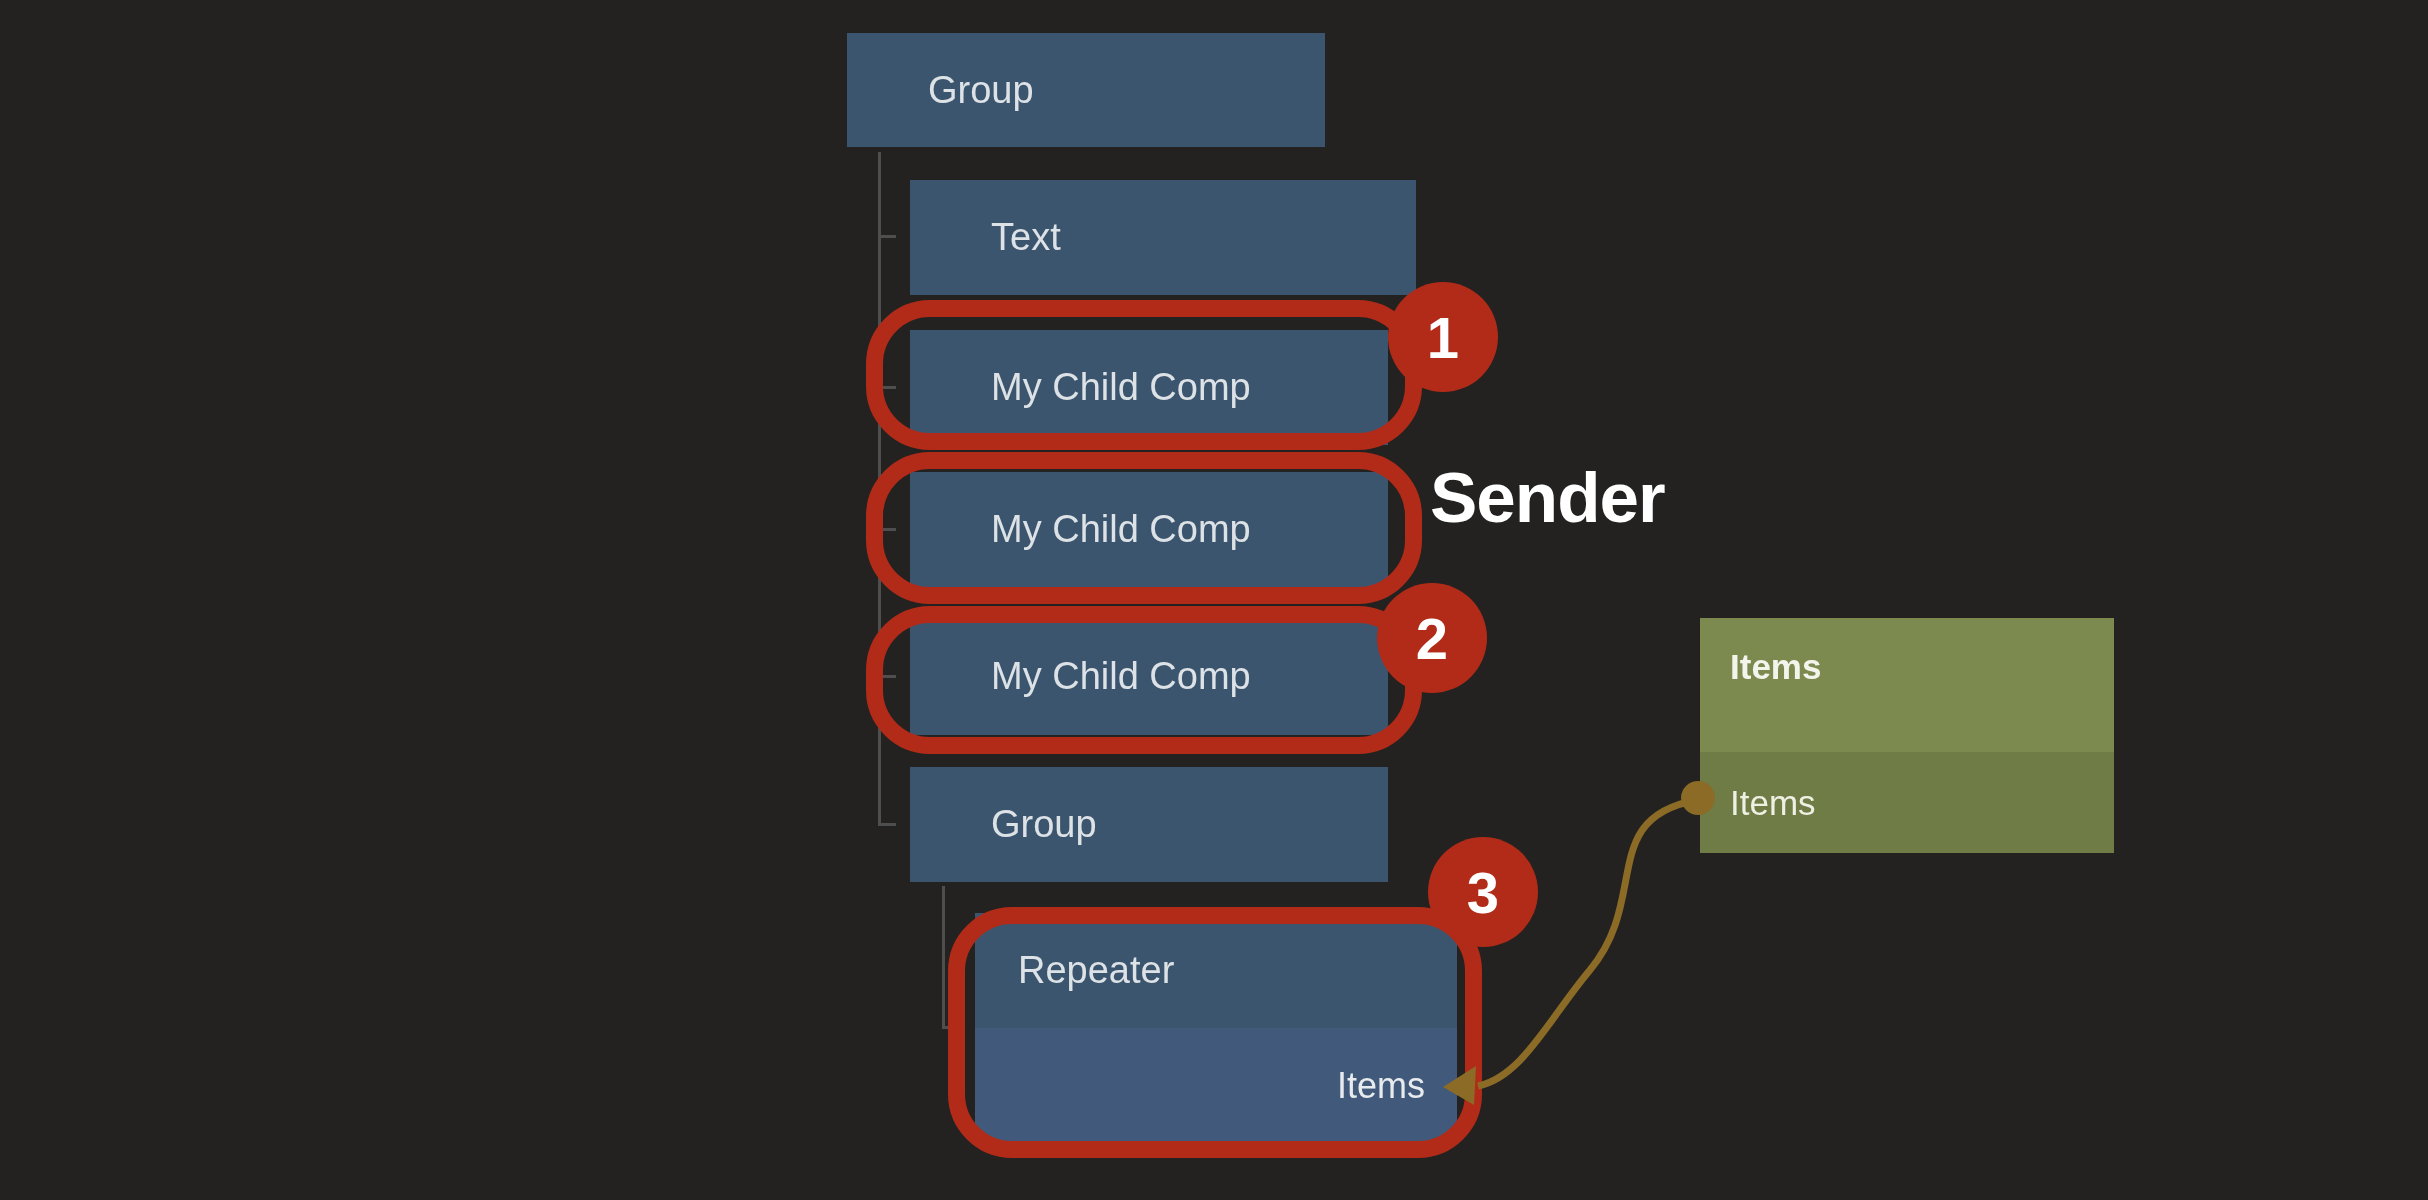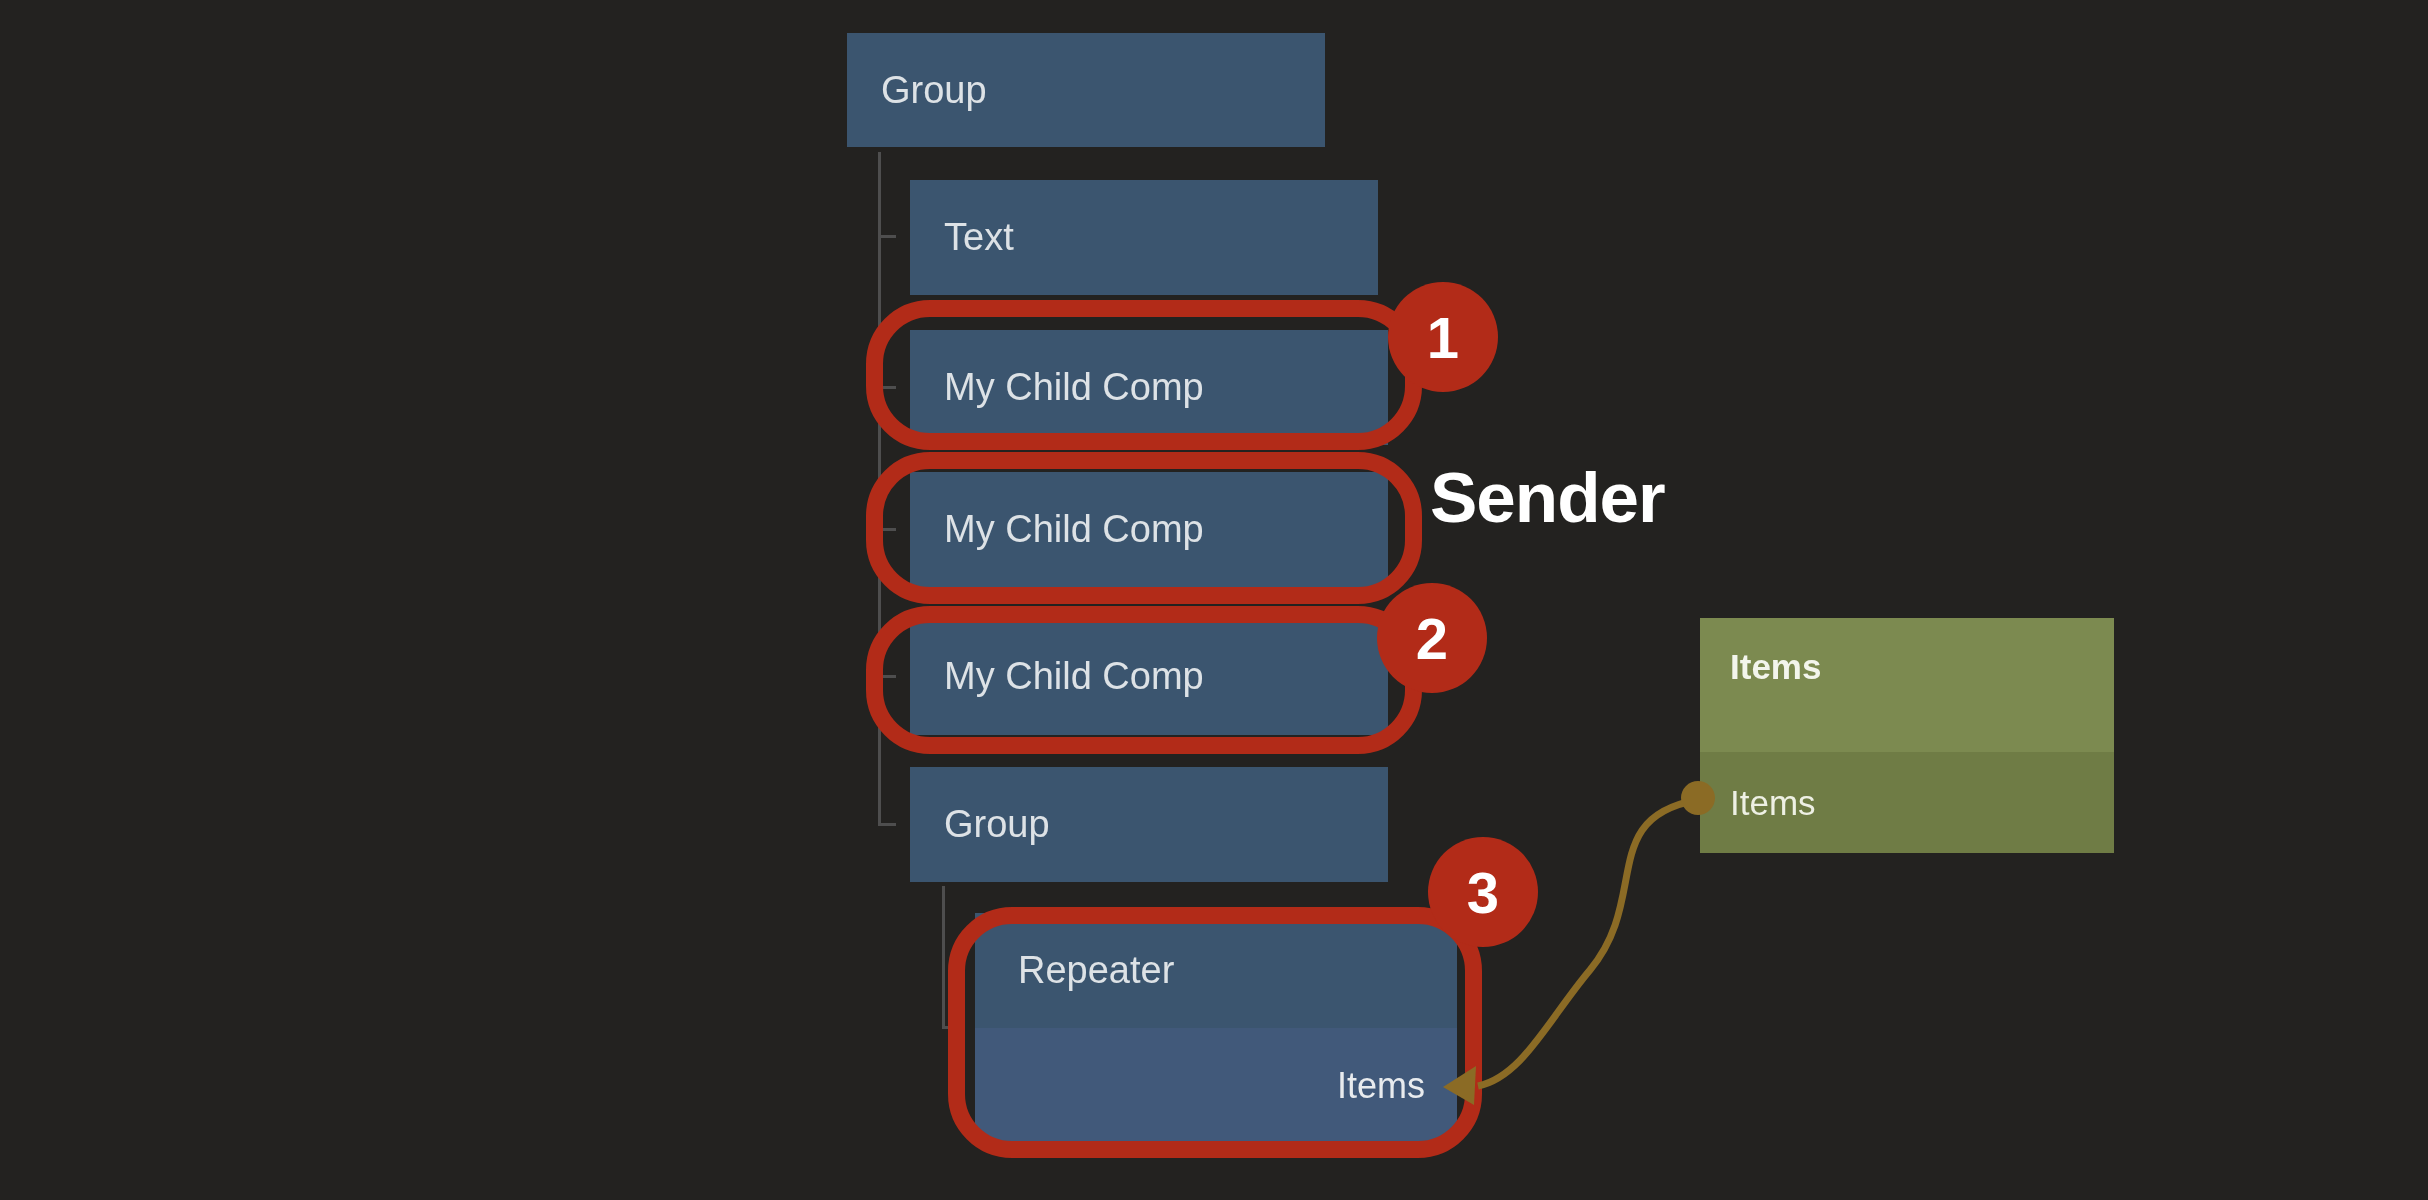--- a/index.html
+++ b/index.html
@@ -8,21 +8,21 @@
     font-family:"Liberation Sans",sans-serif;overflow:hidden;
   }
   
   .tline{position:absolute;background:#4e4e4e;}
   
   .node{
     position:absolute;background:#3b556f;color:#dde2e6;
     font-size:38px;display:flex;align-items:center;
     padding-left:34px;box-sizing:border-box;
   }
-  .node .lbl{white-space:nowrap;}
+  .node .lbl{white-space:nowrap;margin-left:47px;}
   
   .repeater{
     position:absolute;display:flex;flex-direction:column;box-sizing:border-box;
   }
   .repeater-header{
     flex:1;background:#3b556f;color:#dde2e6;font-size:38px;
     display:flex;align-items:center;padding-left:43px;
   }
   .repeater-body{
     flex:1;background:#41597a;color:#e8ebee;font-size:36px;
@@ -69,21 +69,21 @@
   <div class="tline" style="left:878px;top:528px;width:18px;height:3px;"></div>
   <div class="tline" style="left:878px;top:675px;width:18px;height:3px;"></div>
   <div class="tline" style="left:878px;top:823px;width:18px;height:3px;"></div>
   <div class="tline" style="left:942px;top:886px;width:3px;height:142px;"></div>
   <div class="tline" style="left:942px;top:1026px;width:18px;height:3px;"></div>
 
   <div class="node" style="left:847px;top:33px;width:478px;height:114px;">
     <span class="lbl">Group</span>
   </div>
 
-  <div class="node" style="left:910px;top:180px;width:468px;height:115px;">
+  <div class="node" style="left:910px;top:180px;width:506px;height:115px;">
     <span class="lbl">Text</span>
   </div>
 
   <div class="node" style="left:910px;top:330px;width:478px;height:115px;">
     <span class="lbl">My Child Comp</span>
   </div>
 
   <div class="node" style="left:910px;top:472px;width:478px;height:115px;">
     <span class="lbl">My Child Comp</span>
   </div>

